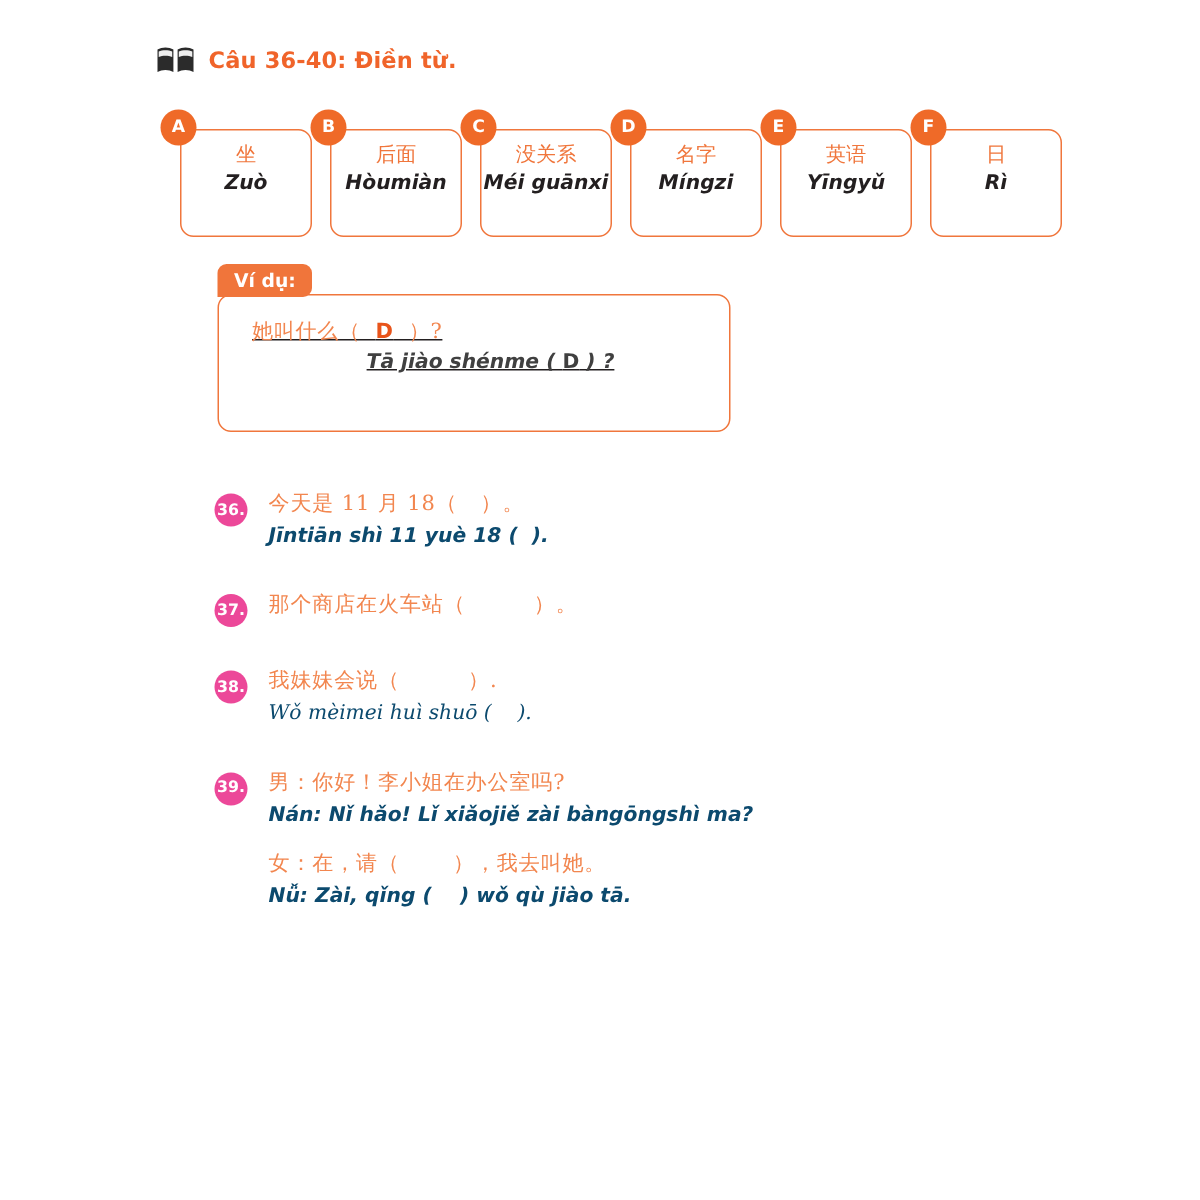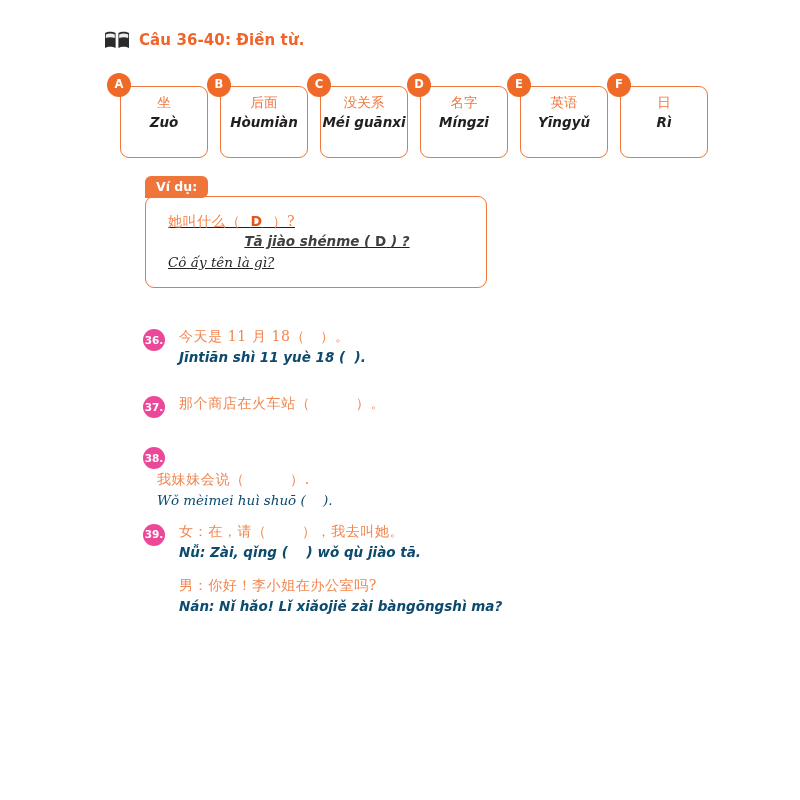--- a/index.html
+++ b/index.html
@@ -262,21 +262,20 @@
     <div class="option-pinyin">Rì</div>
   </div>
 
 </div>
 
 <div class="example-wrap">
   <div class="example-tab">Ví dụ:</div>
   <div class="example-box">
     <div class="ex-line-hanzi"><span>她叫什么（  </span><span class="ans">D</span><span>  ）?</span></div>
     <div class="ex-line-pinyin"><span>Tā jiào shénme ( </span><span class="ans">D</span><span> ) ?</span></div>
-    <div class="ex-line-viet">Cô ấy tên là gì?</div>
   </div>
 </div>
 
 <div class="questions">
 
   <div class="question" style="margin-bottom:26px;">
     <div class="q-badge">36.</div>
     <div class="q-body">
       <div class="q-group">
         <div class="line-hanzi">今天是 11 月 18（   ）。</div>
@@ -287,38 +286,38 @@
 
   <div class="question" style="margin-bottom:26px;">
     <div class="q-badge">37.</div>
     <div class="q-body">
       <div class="q-group">
         <div class="line-hanzi">那个商店在火车站（         ）。</div>
       </div>
     </div>
   </div>
 
-  <div class="question" style="margin-bottom:10px;flex-direction:column;">
+  <div class="question" style="margin-bottom:26px;">
     <div class="q-badge">38.</div>
     <div class="q-body">
       <div class="q-group">
         <div class="line-hanzi">我妹妹会说（         ）.</div>
         <div class="line-pinyin serif">Wǒ mèimei huì shuō (    ).</div>
       </div>
     </div>
   </div>
 
   <div class="question" style="margin-bottom:22px;">
     <div class="q-badge">39.</div>
     <div class="q-body">
       <div class="q-group">
+        <div class="line-hanzi">男：你好！李小姐在办公室吗?</div>
+        <div class="line-pinyin">Nán: Nǐ hǎo! Lǐ xiǎojiě zài bàngōngshì ma?</div>
+      </div>
+      <div class="q-group">
         <div class="line-hanzi">女：在，请（       ），我去叫她。</div>
         <div class="line-pinyin">Nǚ: Zài, qǐng (    ) wǒ qù jiào tā.</div>
       </div>
-      <div class="q-group">
-        <div class="line-hanzi">男：你好！李小姐在办公室吗?</div>
-        <div class="line-pinyin">Nán: Nǐ hǎo! Lǐ xiǎojiě zài bàngōngshì ma?</div>
-      </div>
     </div>
   </div>
 
 
 </div>
 
 </body></html>

